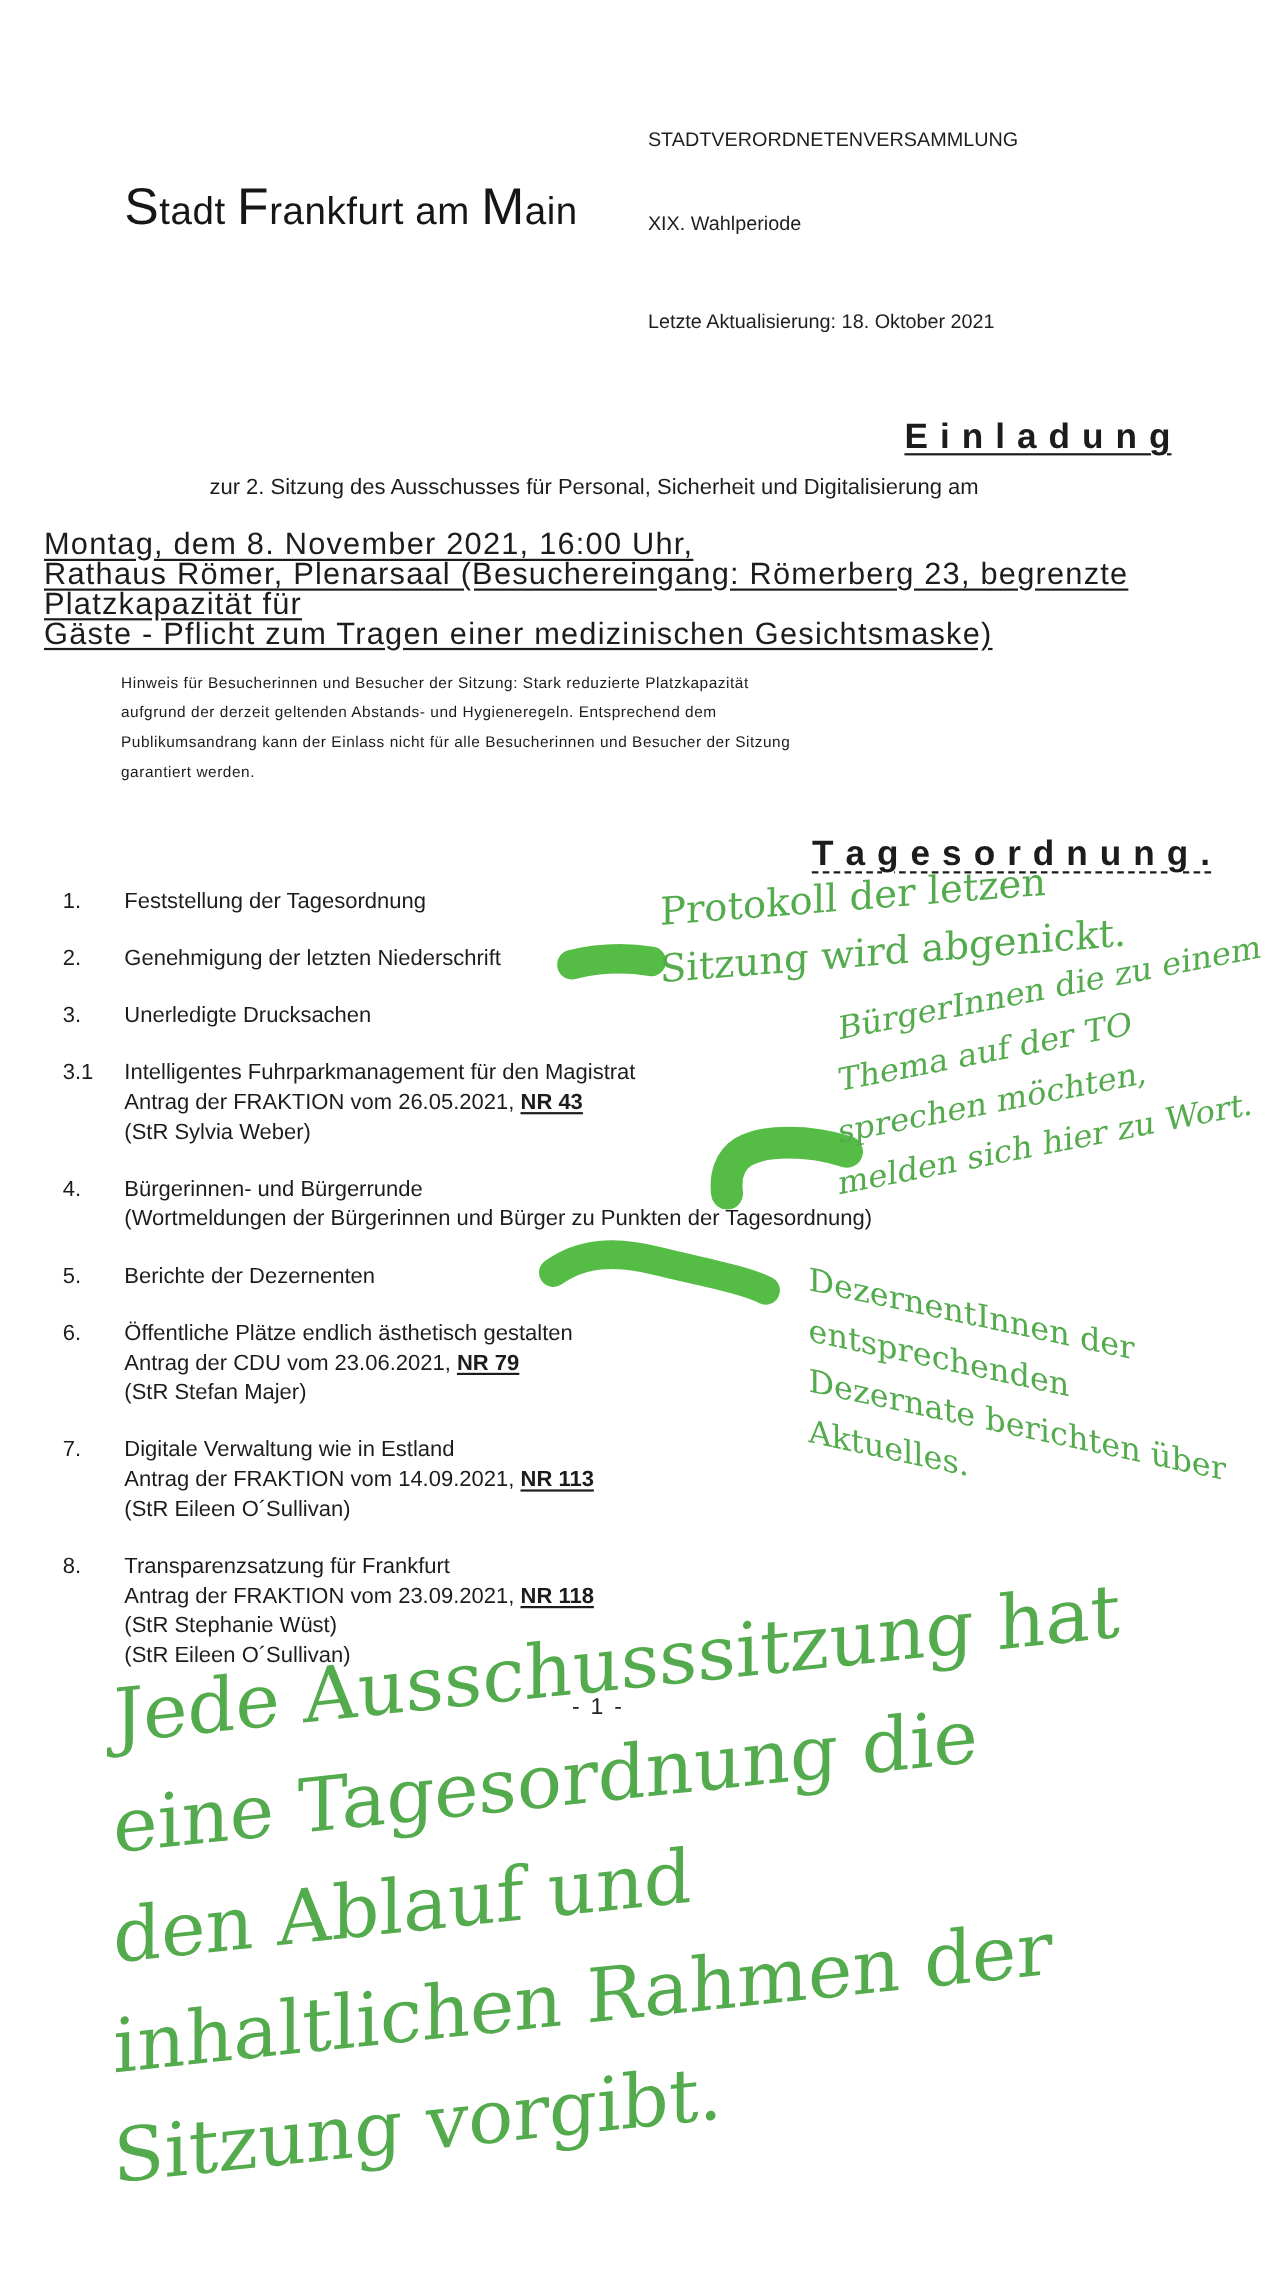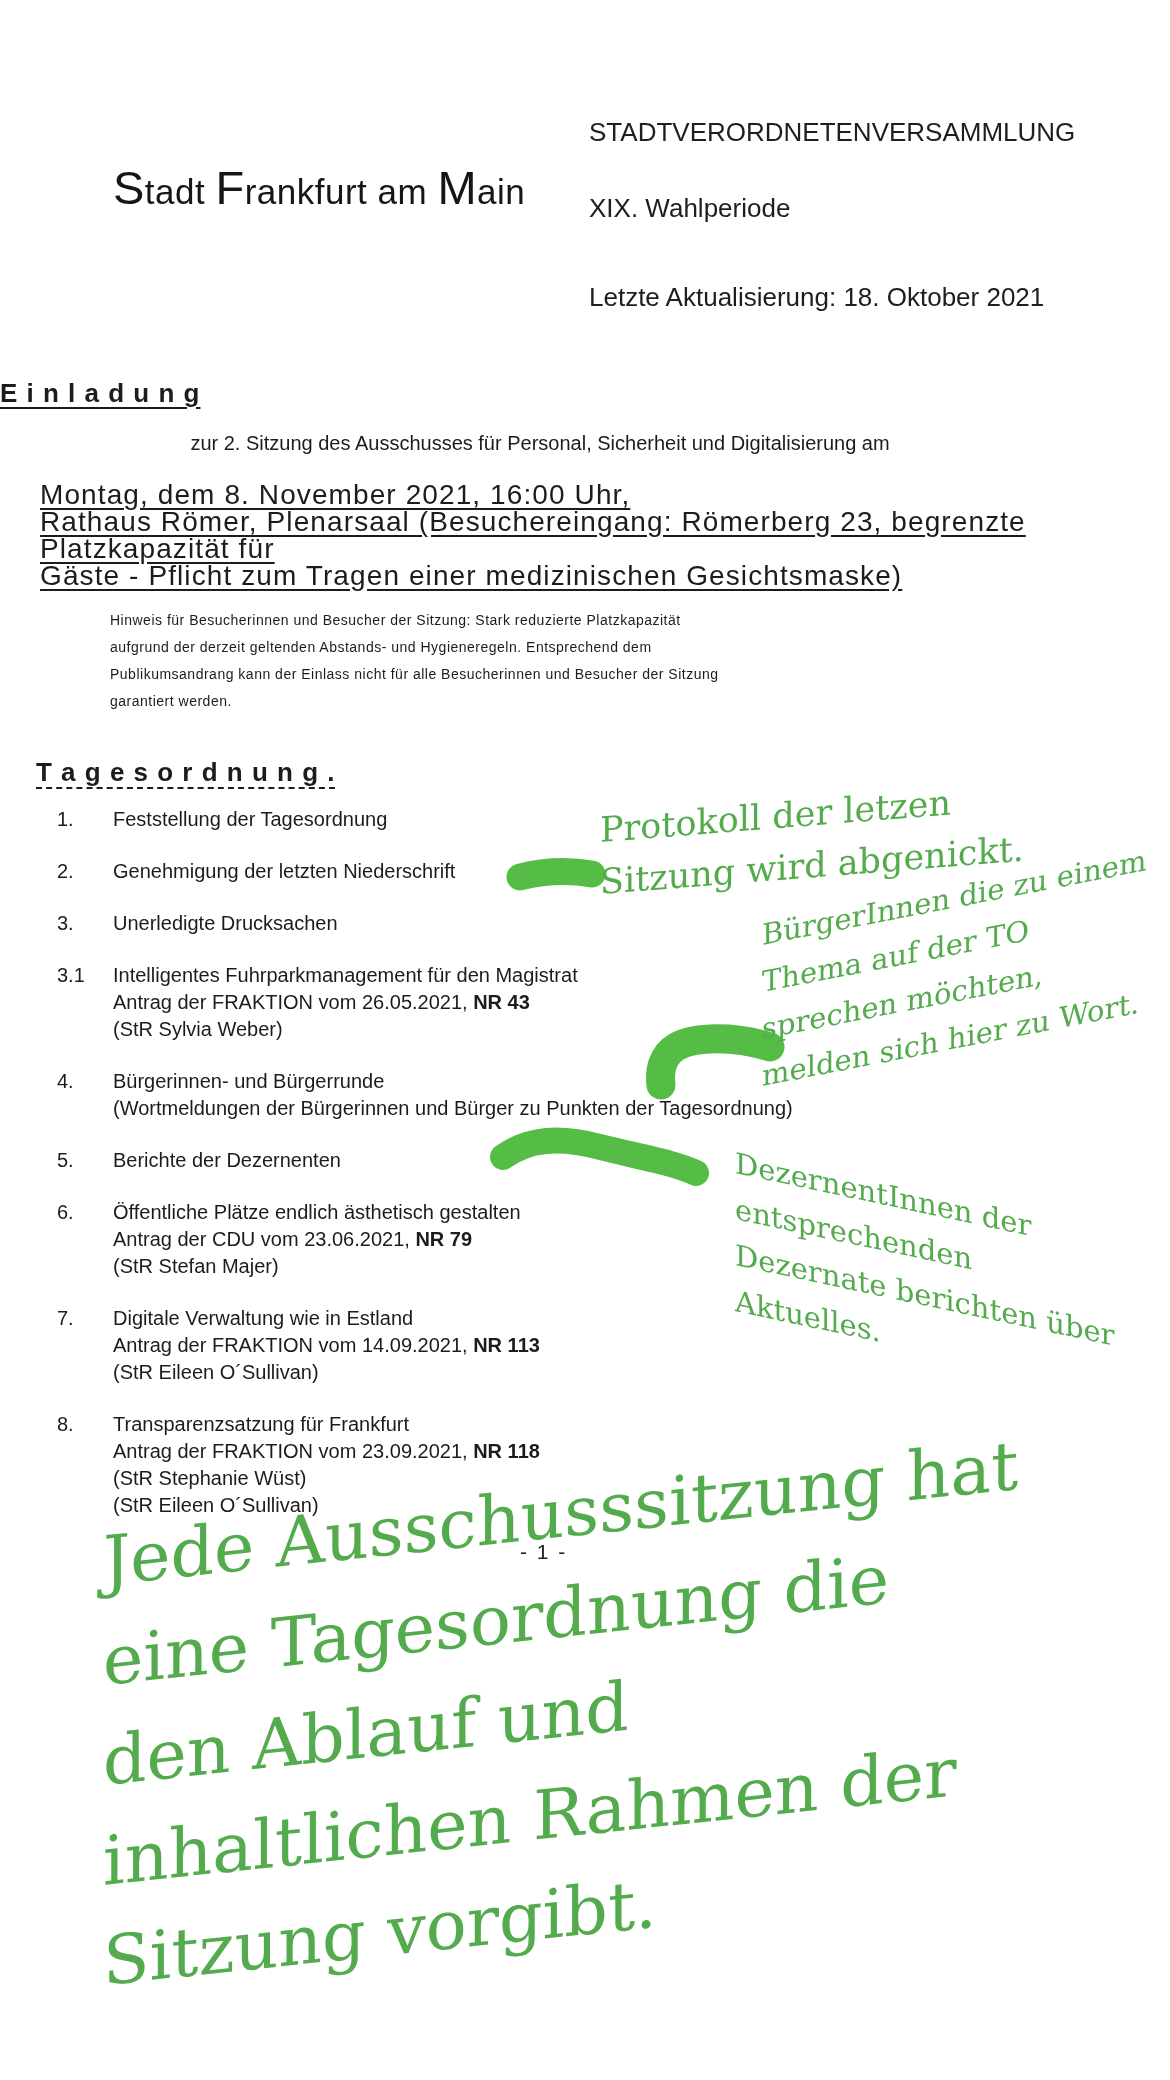--- a/index.html
+++ b/index.html
@@ -8,38 +8,38 @@
     --doc-text:#1c1c1c;
   }
   html,body{margin:0;padding:0;background:#ffffff;}
   .page{
     position:relative;width:1170px;height:2080px;background:#ffffff;overflow:hidden;
     font-family:"Liberation Sans",sans-serif;color:var(--doc-text);
   }
   
   .logo{position:absolute;left:113px;top:116px;font-size:35px;letter-spacing:.5px;color:#161616;white-space:nowrap;margin-top:44px;}
   .logo .lg{font-size:47px;}
-  .hdr-right{position:absolute;left:589px;white-space:nowrap;font-size:26px;color:#1e1e1e;}
+  .hdr-right{position:absolute;left:589px;white-space:nowrap;font-size:18px;color:#1e1e1e;}
   .org{top:117px;}
   .period{top:193px;}
   .updated{top:282px;}
   
-  .title{position:absolute;left:0;width:1065px;text-align:left;font-weight:bold;font-size:26px;letter-spacing:1px;}
+  .title{position:absolute;left:0;width:1065px;text-align:right;font-weight:bold;font-size:32px;letter-spacing:1px;}
   .title-einladung{top:378px;text-decoration:underline;text-underline-offset:5px;text-decoration-thickness:2px;}
   .title-tagesordnung{top:757px;text-decoration:underline dashed;text-underline-offset:6px;text-decoration-thickness:2px;padding-left:36px;}
   .intro{position:absolute;left:40px;width:1000px;top:432px;text-align:center;font-size:20px;}
   .when{position:absolute;left:40px;width:1000px;top:481px;text-align:left;font-size:28px;letter-spacing:1.1px;line-height:27px;}
   .when .ln{text-decoration:underline;text-underline-offset:4px;}
   .notice{position:absolute;left:110px;top:607px;width:920px;font-size:14px;letter-spacing:.5px;line-height:27px;}
   
   .agenda{position:absolute;left:57px;top:806px;width:950px;font-size:20px;line-height:27px;}
   .item{display:flex;margin-bottom:25px;}
   .item .num{width:56px;flex:0 0 56px;}
   .item .body{flex:1;}
-  .ref{font-weight:bold;text-underline-offset:3px;}
+  .ref{font-weight:bold;text-decoration:underline;text-underline-offset:3px;}
   
   .pagenum{position:absolute;left:520px;top:1540px;font-size:21px;letter-spacing:2px;color:#222;z-index:1;}
   
   .note{position:absolute;z-index:5;color:var(--green-text);font-family:"DejaVu Serif",serif;transform-origin:left top;white-space:nowrap;}
   .note-protokoll{left:600px;top:804px;font-size:35px;line-height:52px;transform:skewY(-4.5deg);}
   .note-buerger{left:762px;top:912px;font-size:29px;line-height:47px;transform:skewY(-11deg);}
   .note-dezernent{left:735px;top:1140px;font-size:29px;line-height:46px;transform:skewY(12deg);}
   .note-bottom{left:103px;top:1512px;font-size:68px;line-height:100px;transform:skewY(-6deg);}
   .markers{position:absolute;left:0;top:0;z-index:4;pointer-events:none;}
 </style>

